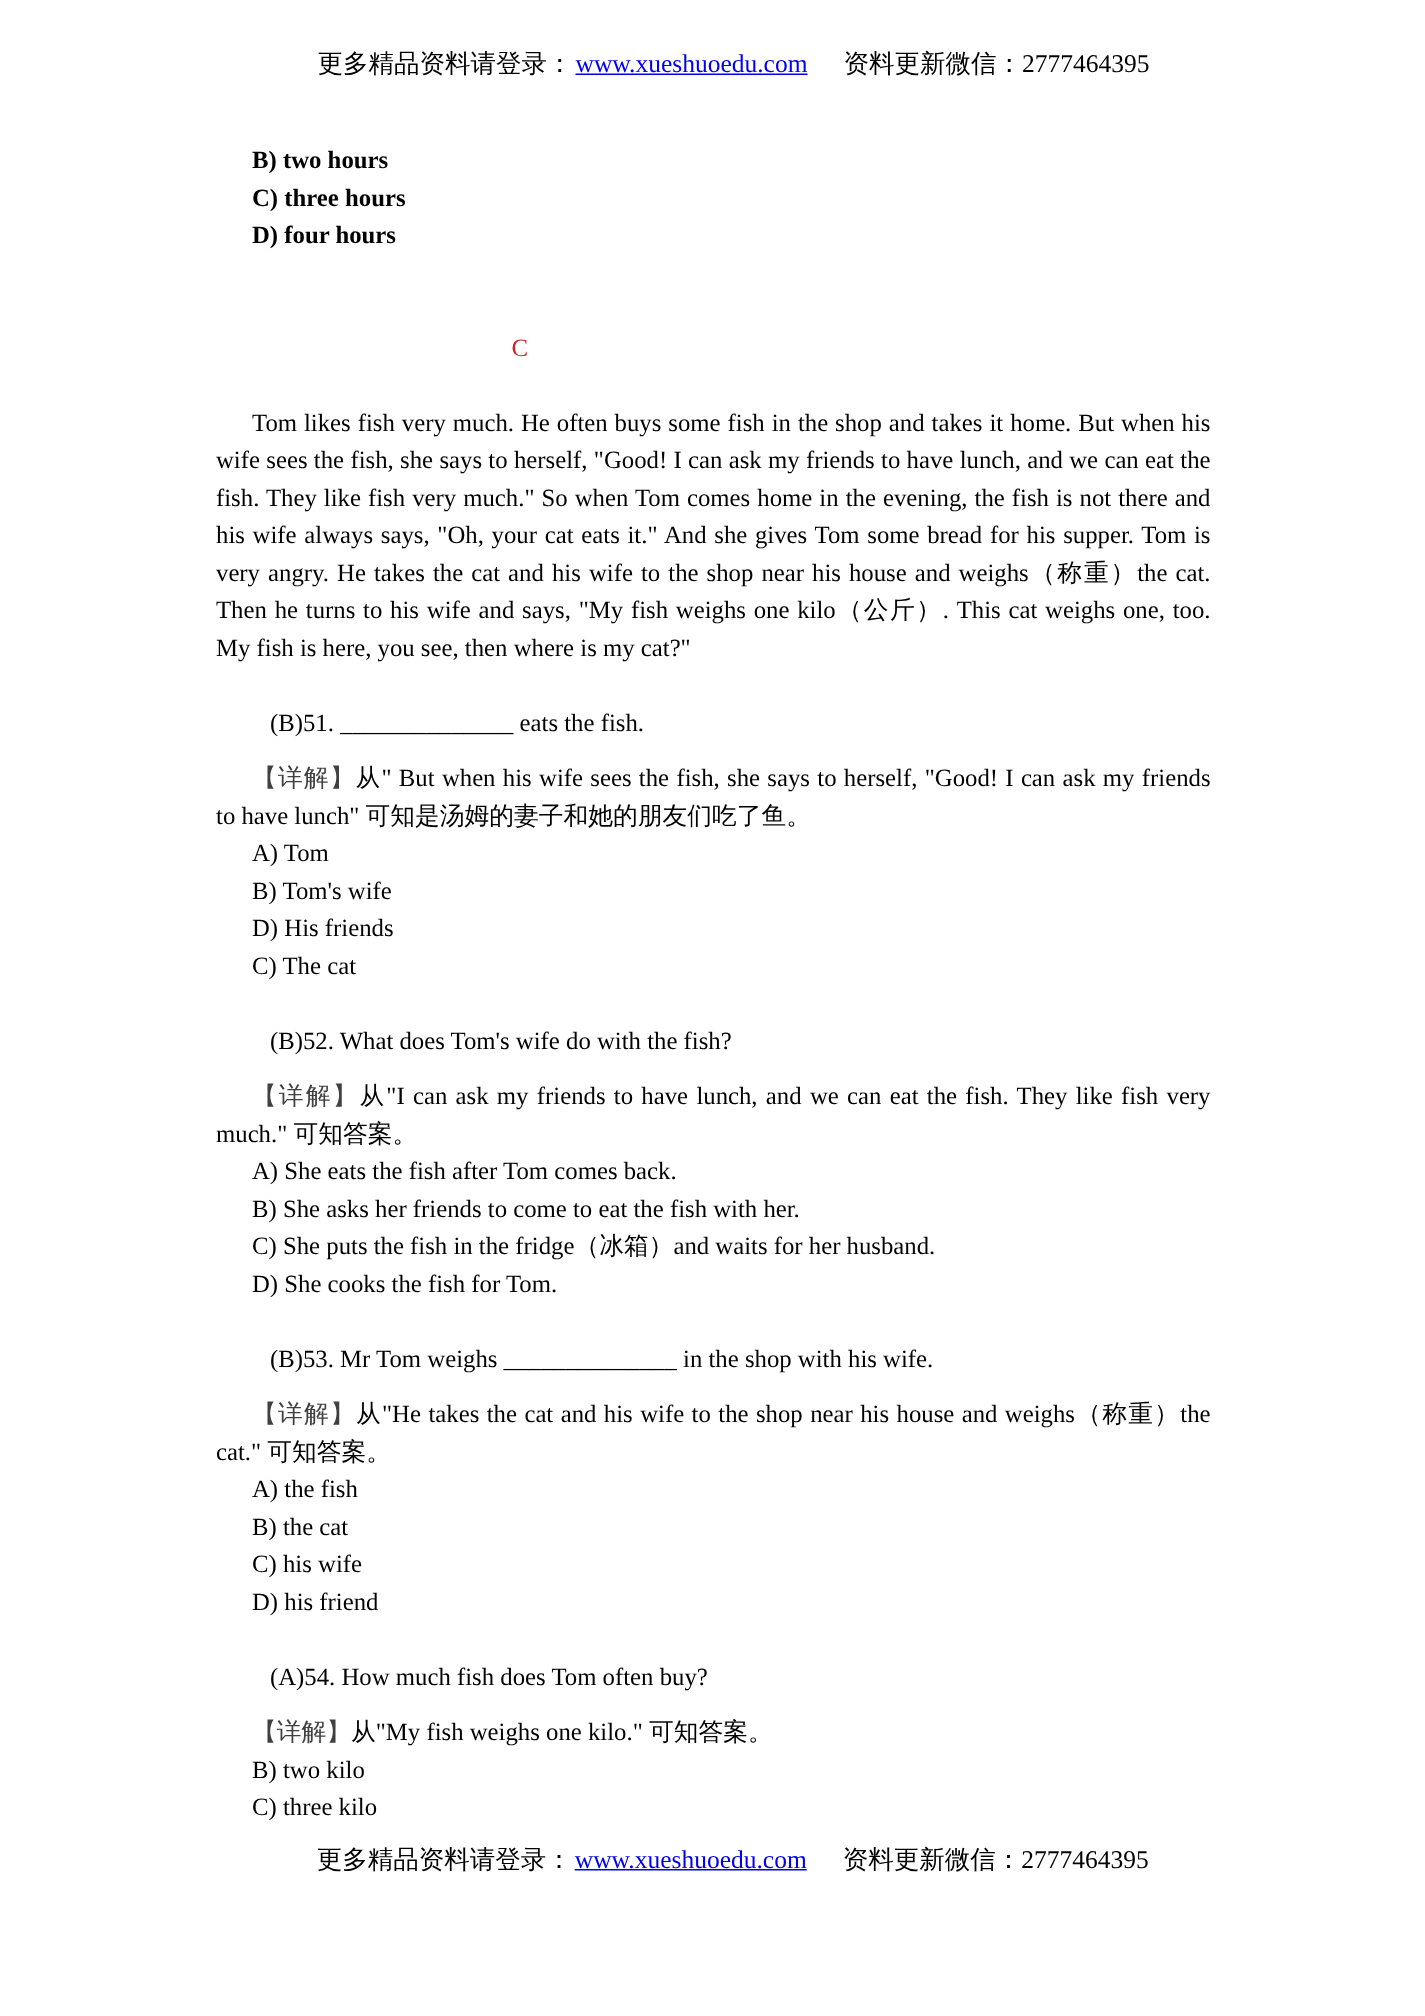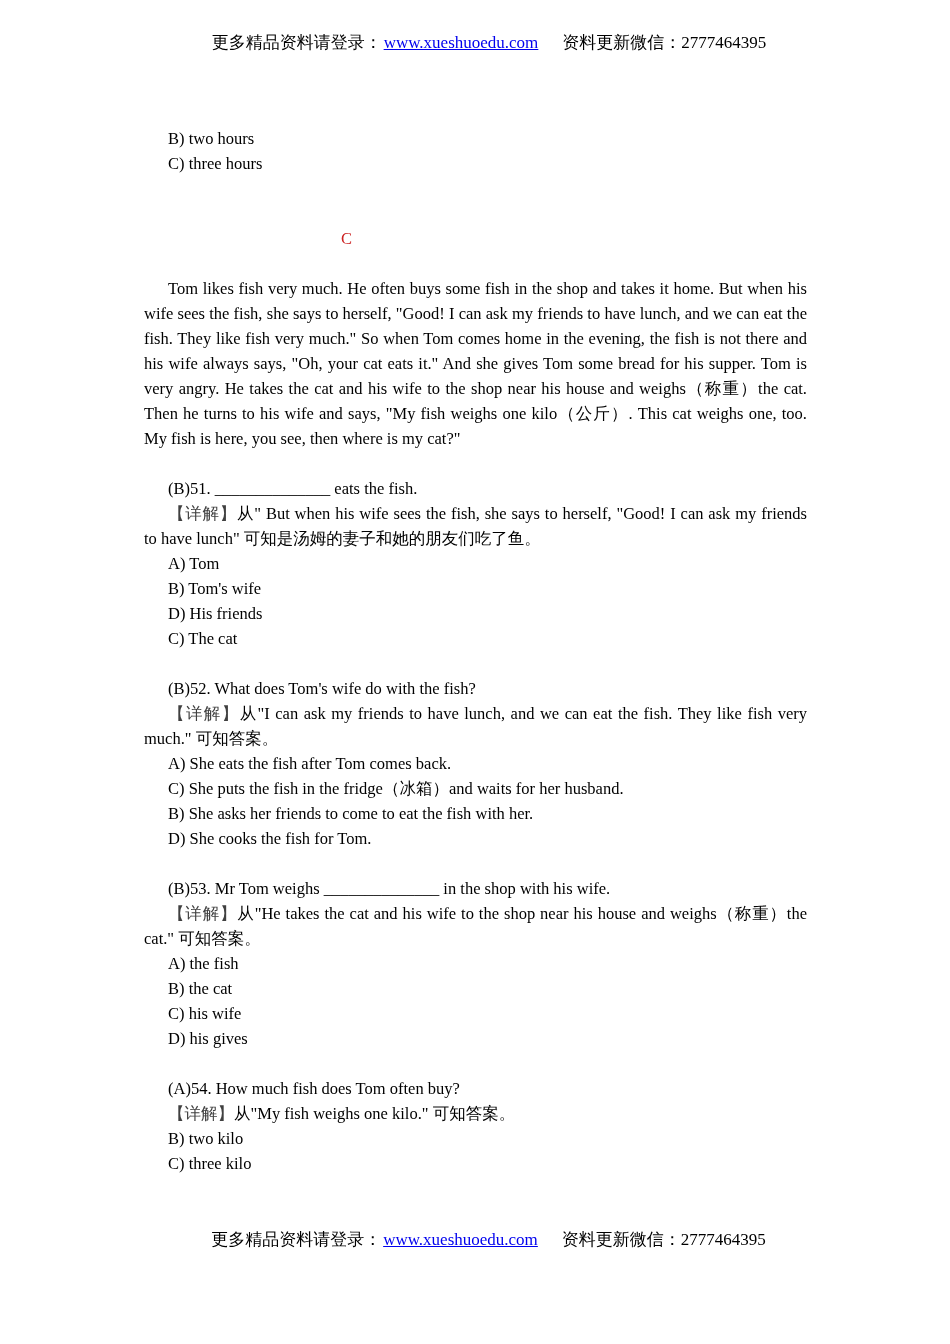--- a/index.html
+++ b/index.html
@@ -20,34 +20,34 @@
     font-size: 17px;
     white-space: nowrap;
   }
   .hdr-link {
     color: #0000EE;
     text-decoration: underline;
     margin-right: 24px;
     cursor: pointer;
   }
   .hdr-prefix { margin-right: 2px; margin-left: 27px; }
-  .prev-options { margin-top: 71px; }
+  .prev-options { margin-top: 39px; font-weight: bold; }
   .opt-line { padding-left: 24px; }
   .section-c {
     margin-top: 50px;
     padding-left: 197px;
     color: #CC2222;
   }
   .passage {
     margin: 25px 0 0 0;
     text-align: justify;
     text-indent: 24px;
   }
   .qblock { margin-top: 25px; }
-  .stem { margin: 0; text-indent: 24px; }
+  .stem { margin: 12px; text-indent: 24px; }
   .explain {
     margin: 0;
     text-align: justify;
     text-indent: 24px;
   }
   .explain-tag { color: #404040; }
   .footer-abs {
     position: absolute;
     top: 1227px;
     left: 0;
@@ -61,20 +61,21 @@
 <div class="page">
   <div class="content">
 
     <div class="hdr">
       <span class="hdr-prefix">更多精品资料请登录：</span><span class="hdr-link">www.xueshuoedu.com</span><span>资料更新微信：2777464395</span>
     </div>
 
     <div class="prev-options">
       <div class="opt-line">B) two hours</div>
       <div class="opt-line">C) three hours</div>
+      <div class="opt-line">D) four hours</div>
     </div>
 
     <div class="section-c">
       <span>C</span>
     </div>
 
     <p class="passage">Tom likes fish very much. He often buys some fish in the shop and takes it home. But when his wife sees the fish, she says to herself, "Good! I can ask my friends to have lunch, and we can eat the fish. They like fish very much." So when Tom comes home in the evening, the fish is not there and his wife always says, "Oh, your cat eats it." And she gives Tom some bread for his supper. Tom is very angry. He takes the cat and his wife to the shop near his house and weighs（称重）the cat. Then he turns to his wife and says, "My fish weighs one kilo（公斤）. This cat weighs one, too. My fish is here, you see, then where is my cat?"</p>
 
     <div class="qblock">
       <p class="stem">(B)51. ______________ eats the fish.</p>
@@ -86,34 +87,34 @@
       <div class="opt-line">D) His friends</div>
       <div class="opt-line">C) The cat</div>
     </div>
 
     <div class="qblock">
       <p class="stem">(B)52. What does Tom's wife do with the fish?</p>
       <p class="explain">
         <span class="explain-tag">【详解】</span><span>从"I can ask my friends to have lunch, and we can eat the fish. They like fish very much." 可知答案。</span>
       </p>
       <div class="opt-line">A) She eats the fish after Tom comes back.</div>
+      <div class="opt-line">B) She asks her friends to come to eat the fish with her.</div>
       <div class="opt-line">C) She puts the fish in the fridge（冰箱）and waits for her husband.</div>
-      <div class="opt-line">B) She asks her friends to come to eat the fish with her.</div>
       <div class="opt-line">D) She cooks the fish for Tom.</div>
     </div>
 
     <div class="qblock">
       <p class="stem">(B)53. Mr Tom weighs ______________ in the shop with his wife.</p>
       <p class="explain">
         <span class="explain-tag">【详解】</span><span>从"He takes the cat and his wife to the shop near his house and weighs（称重）the cat." 可知答案。</span>
       </p>
       <div class="opt-line">A) the fish</div>
       <div class="opt-line">B) the cat</div>
       <div class="opt-line">C) his wife</div>
-      <div class="opt-line">D) his gives</div>
+      <div class="opt-line">D) his friend</div>
     </div>
 
     <div class="qblock">
       <p class="stem">(A)54. How much fish does Tom often buy?</p>
       <p class="explain">
         <span class="explain-tag">【详解】</span><span>从"My fish weighs one kilo." 可知答案。</span>
       </p>
       <div class="opt-line">B) two kilo</div>
       <div class="opt-line">C) three kilo</div>
     </div>

